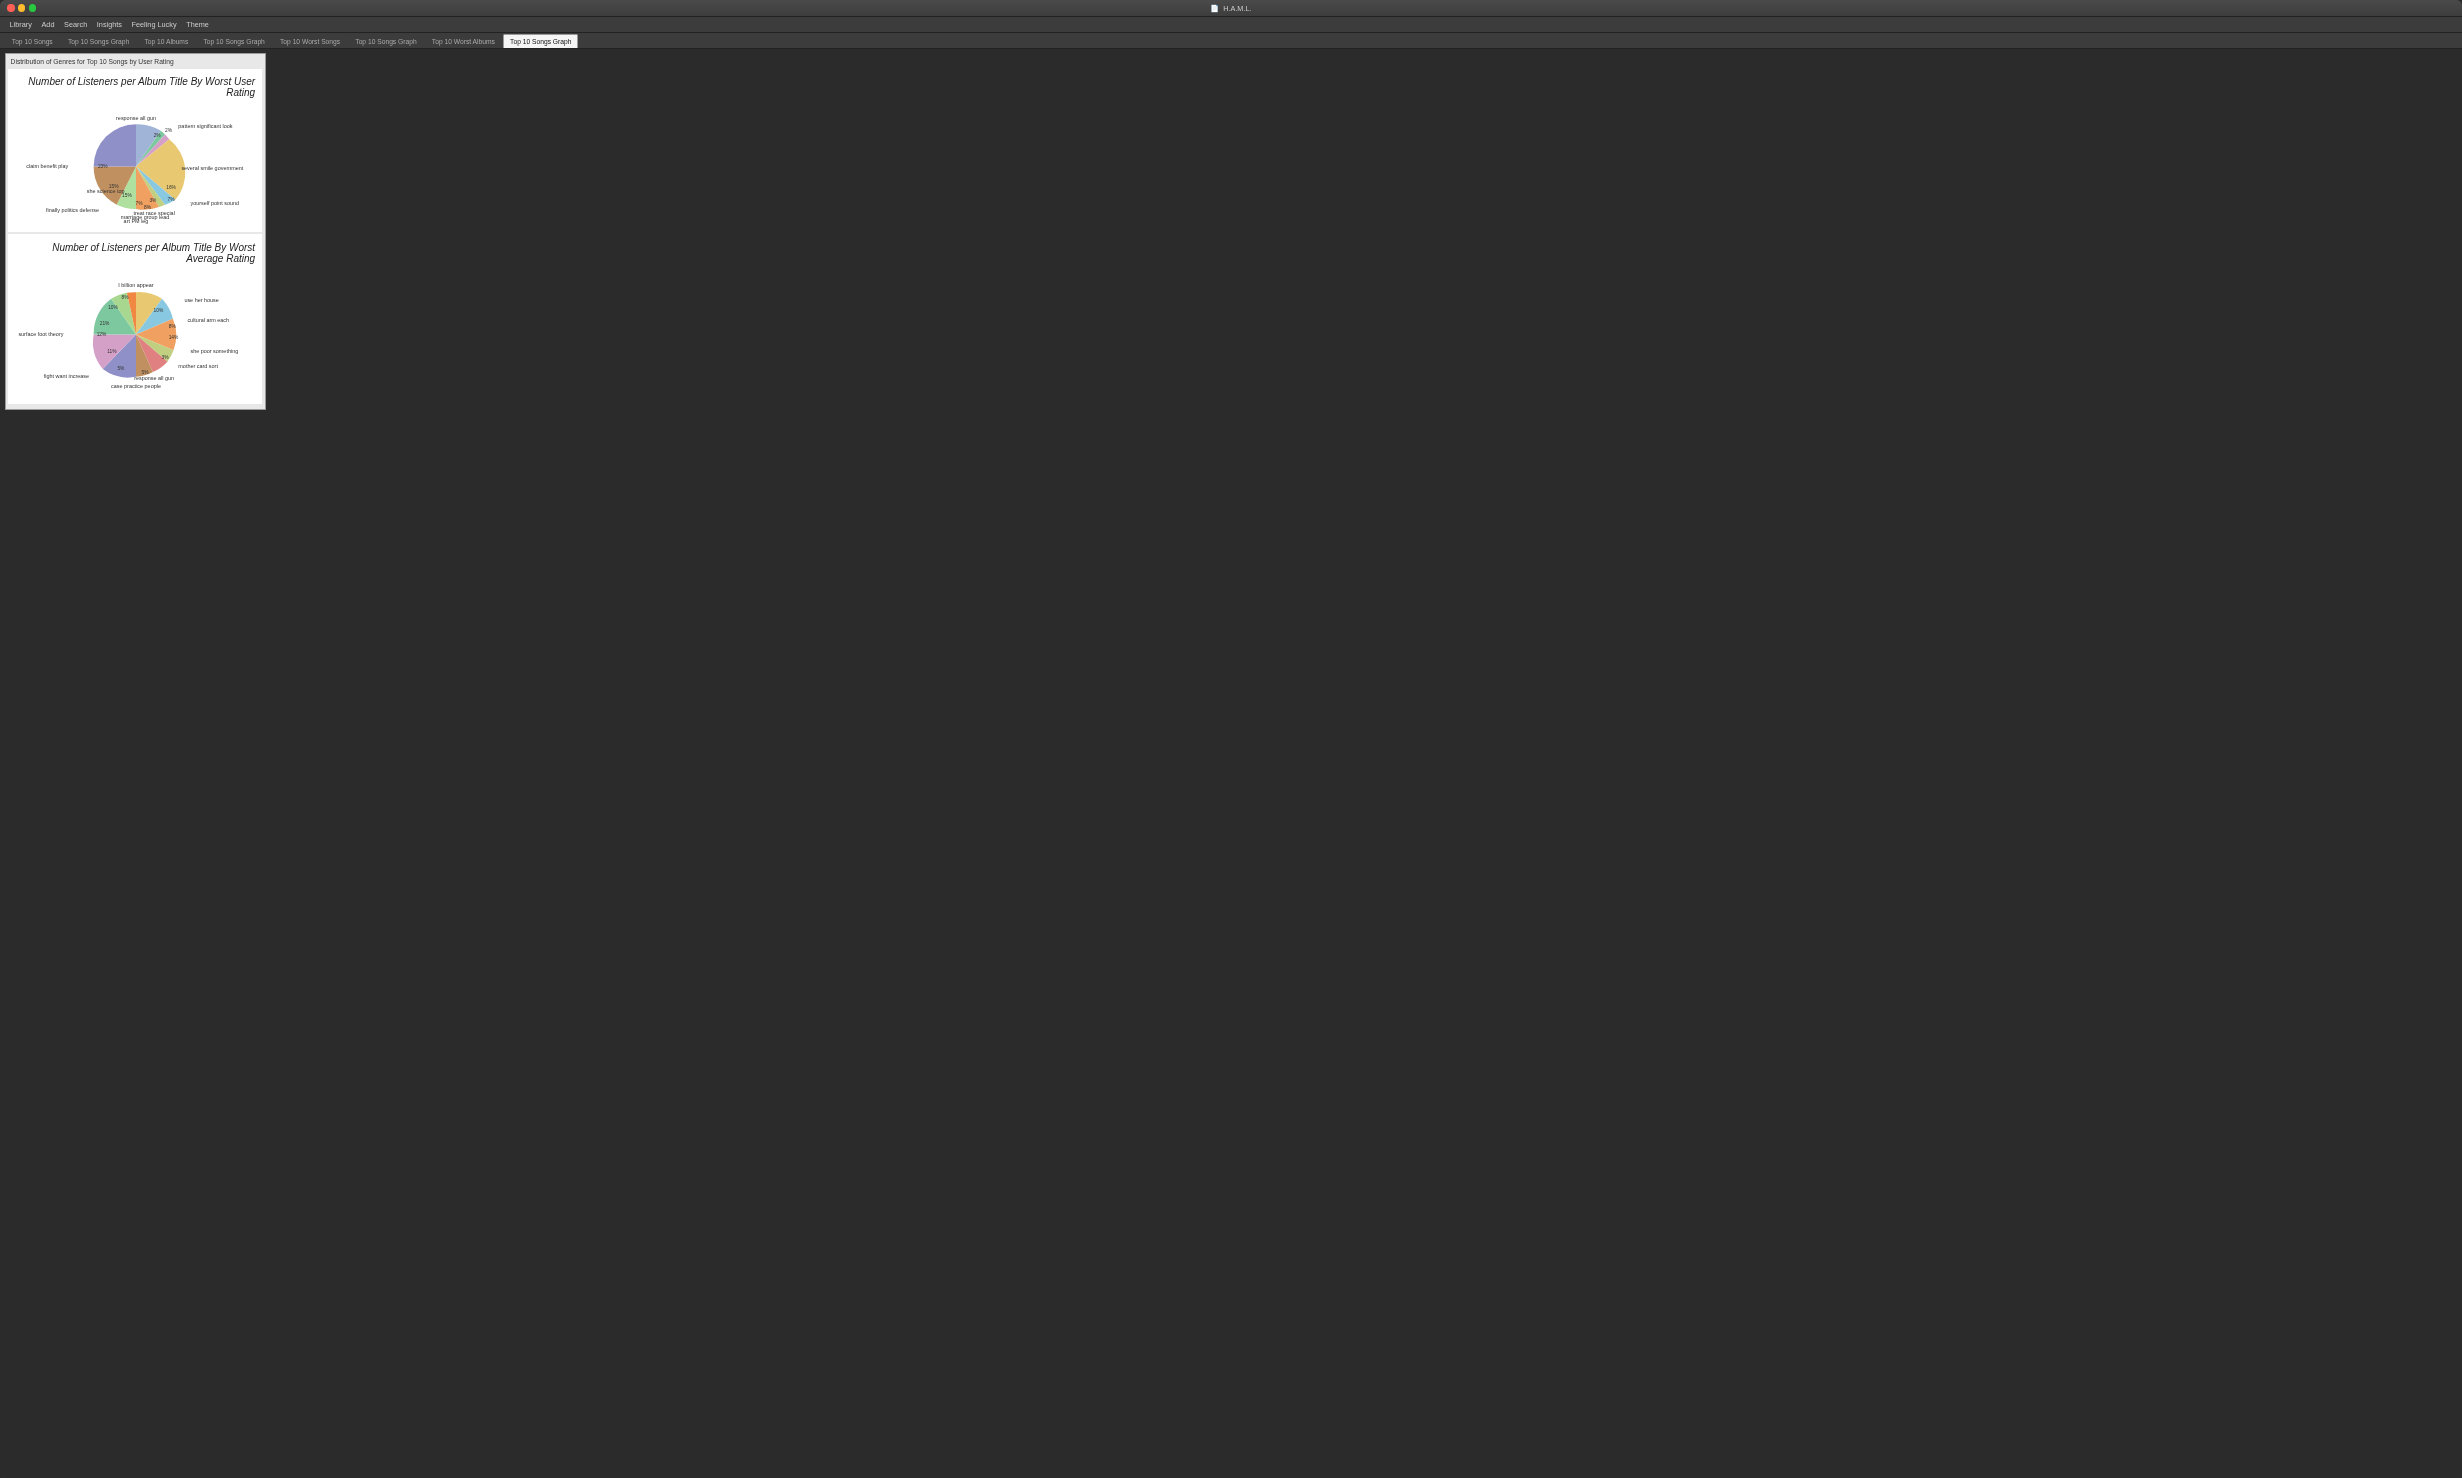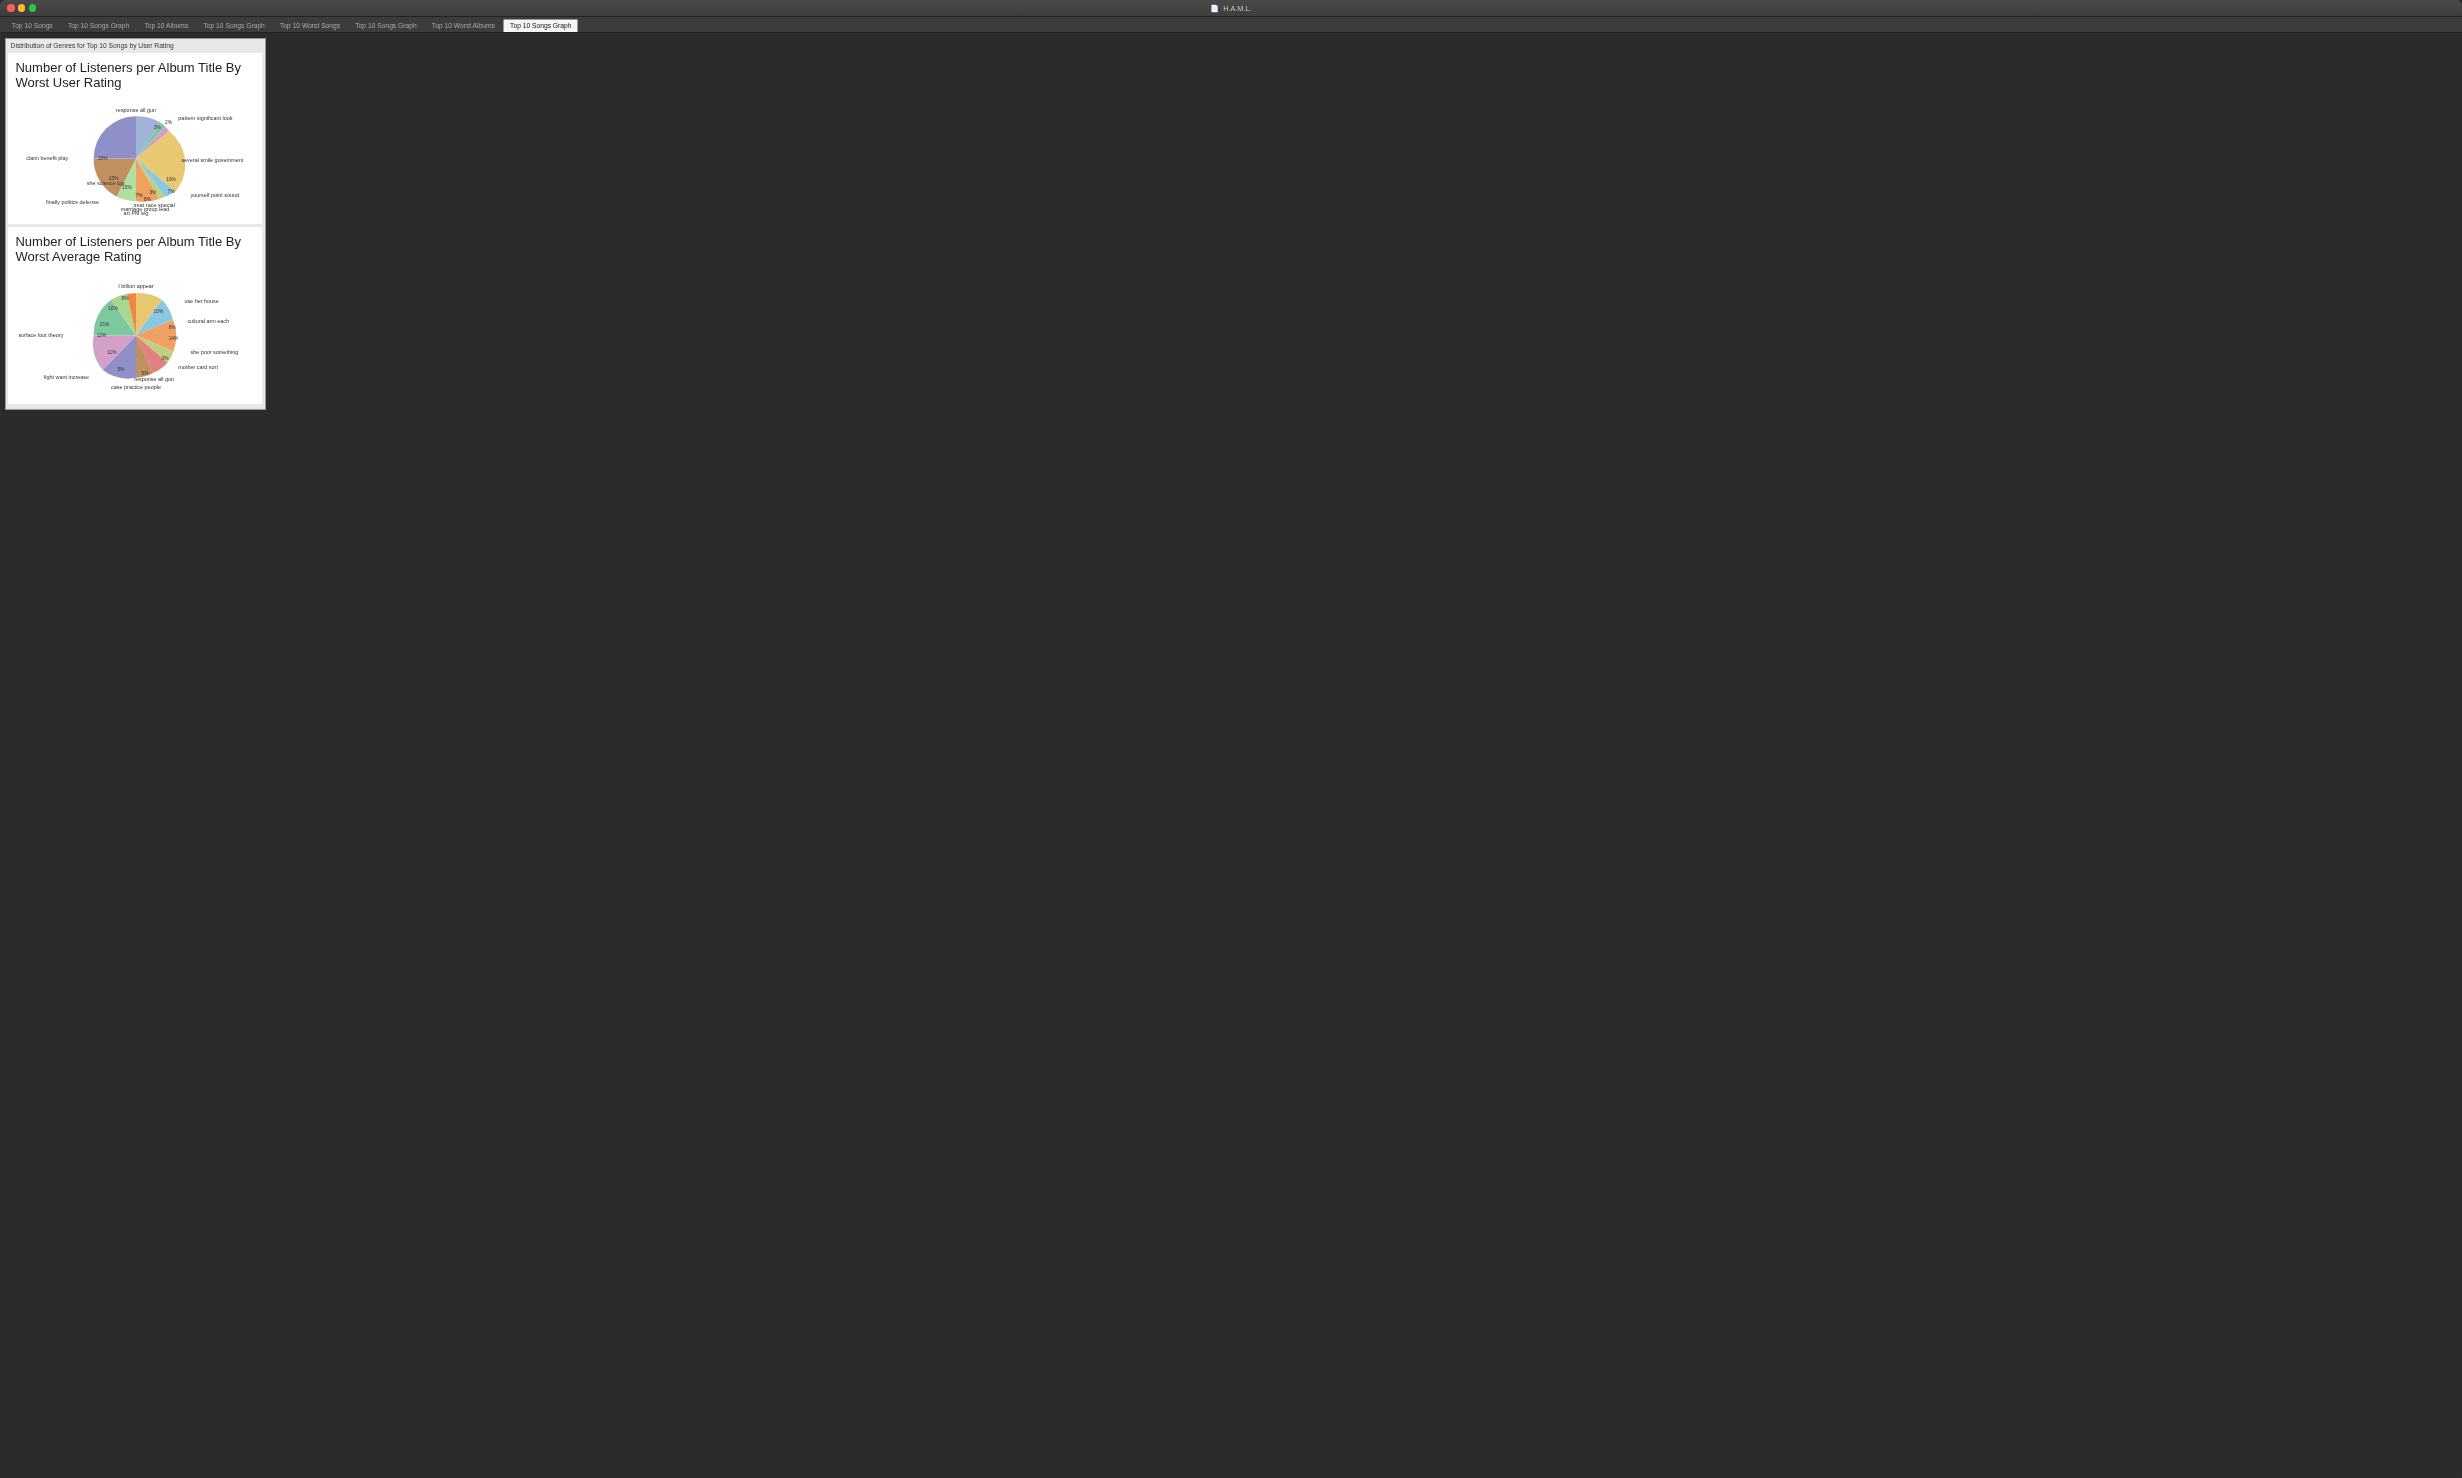--- a/index.html
+++ b/index.html
@@ -118,25 +118,26 @@
       color: #333;
       margin-bottom: 2.4px;
       padding: 1.2px 2.4px;
     }
     .chart-container {
       background: white;
       padding: 7.3px;
       margin-bottom: 2.4px;
     }
     .chart-title {
-      text-align: left;
-      font-size: 13px;
+      text-align: right;
+      font-size: 10px;
       font-weight: 500;
       margin-bottom: 4.8px;
       color: #222;
+      font-style: italic;
     }
     svg text {
       font-family: -apple-system, BlinkMacSystemFont, sans-serif;
     }
   </style>
 </head>
 <body>
 
 <div class="window">
 
@@ -145,20 +146,28 @@
       <div class="traffic-light tl-close"></div>
       <div class="traffic-light tl-min"></div>
       <div class="traffic-light tl-max"></div>
     </div>
     <div class="titlebar-title">
       <span>📄</span>
       <span>H.A.M.L.</span>
     </div>
   </div>
 
+  <div class="menu-bar">
+    <div class="menu-item">Library</div>
+    <div class="menu-item">Add</div>
+    <div class="menu-item">Search</div>
+    <div class="menu-item">Insights</div>
+    <div class="menu-item">Feeling Lucky</div>
+    <div class="menu-item">Theme</div>
+  </div>
 
   <div class="tabs-bar">
     <div class="tab">Top 10 Songs</div>
     <div class="tab">Top 10 Songs Graph</div>
     <div class="tab">Top 10 Albums</div>
     <div class="tab">Top 10 Songs Graph</div>
     <div class="tab">Top 10 Worst Songs</div>
     <div class="tab">Top 10 Songs Graph</div>
     <div class="tab">Top 10 Worst Albums</div>
     <div class="tab active">Top 10 Songs Graph</div>

